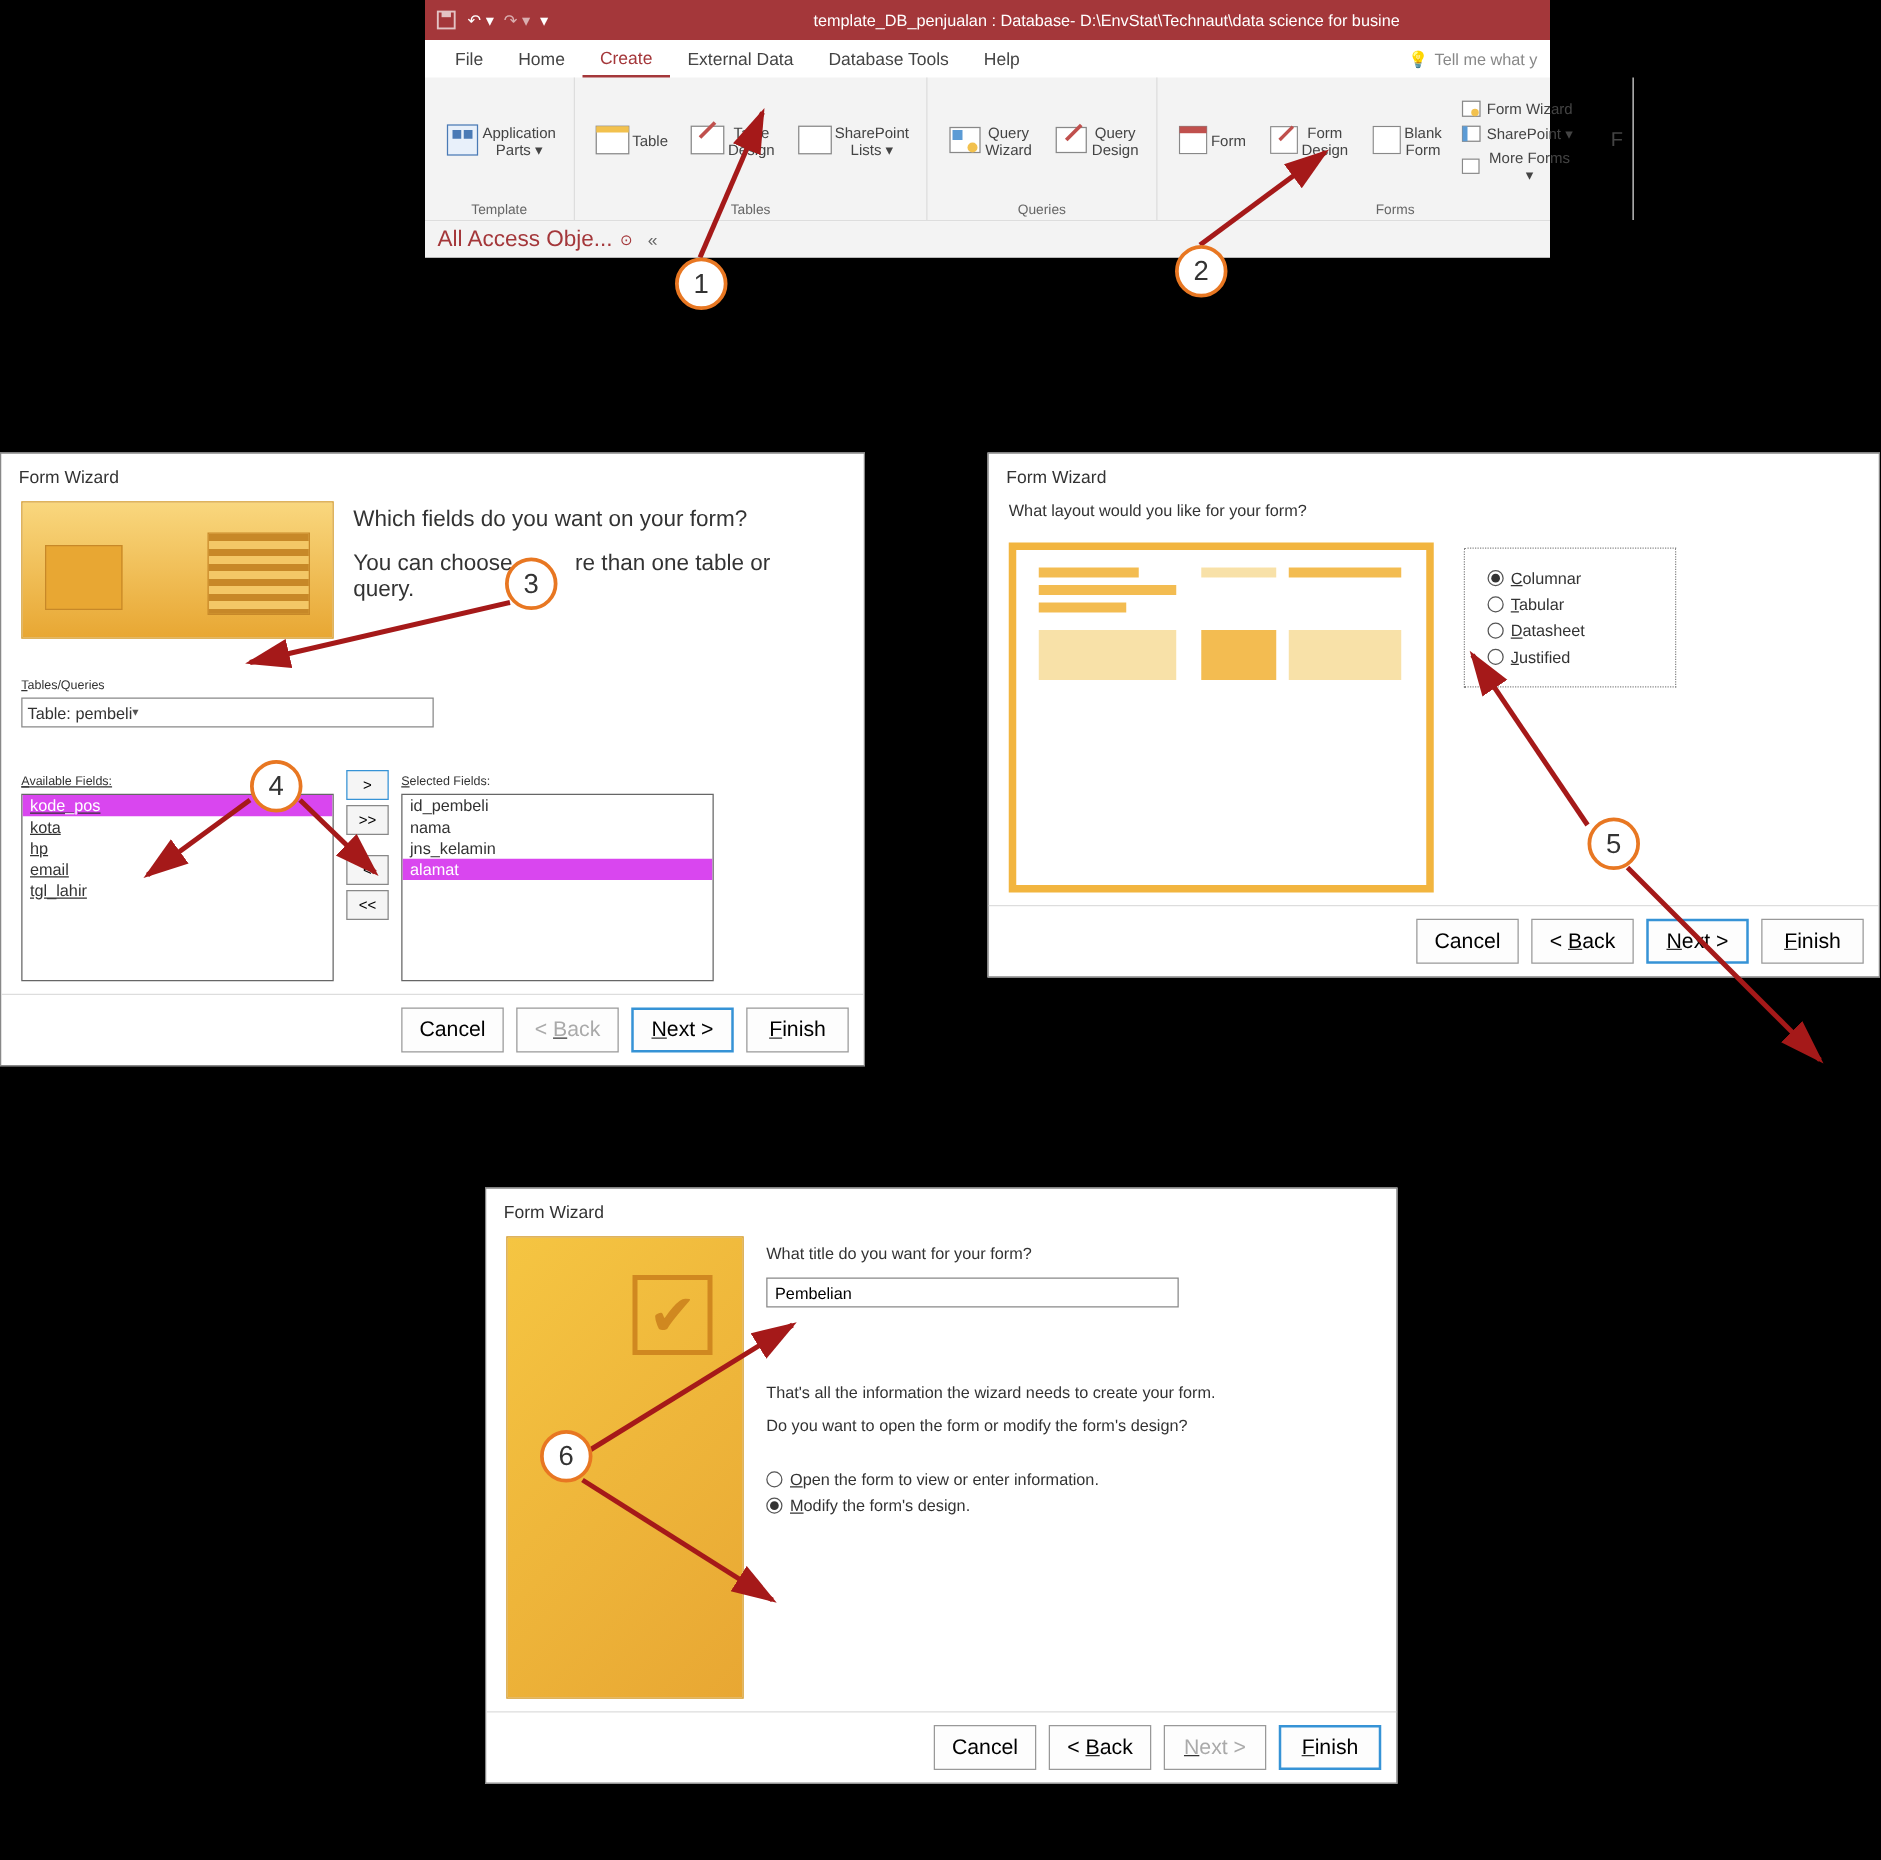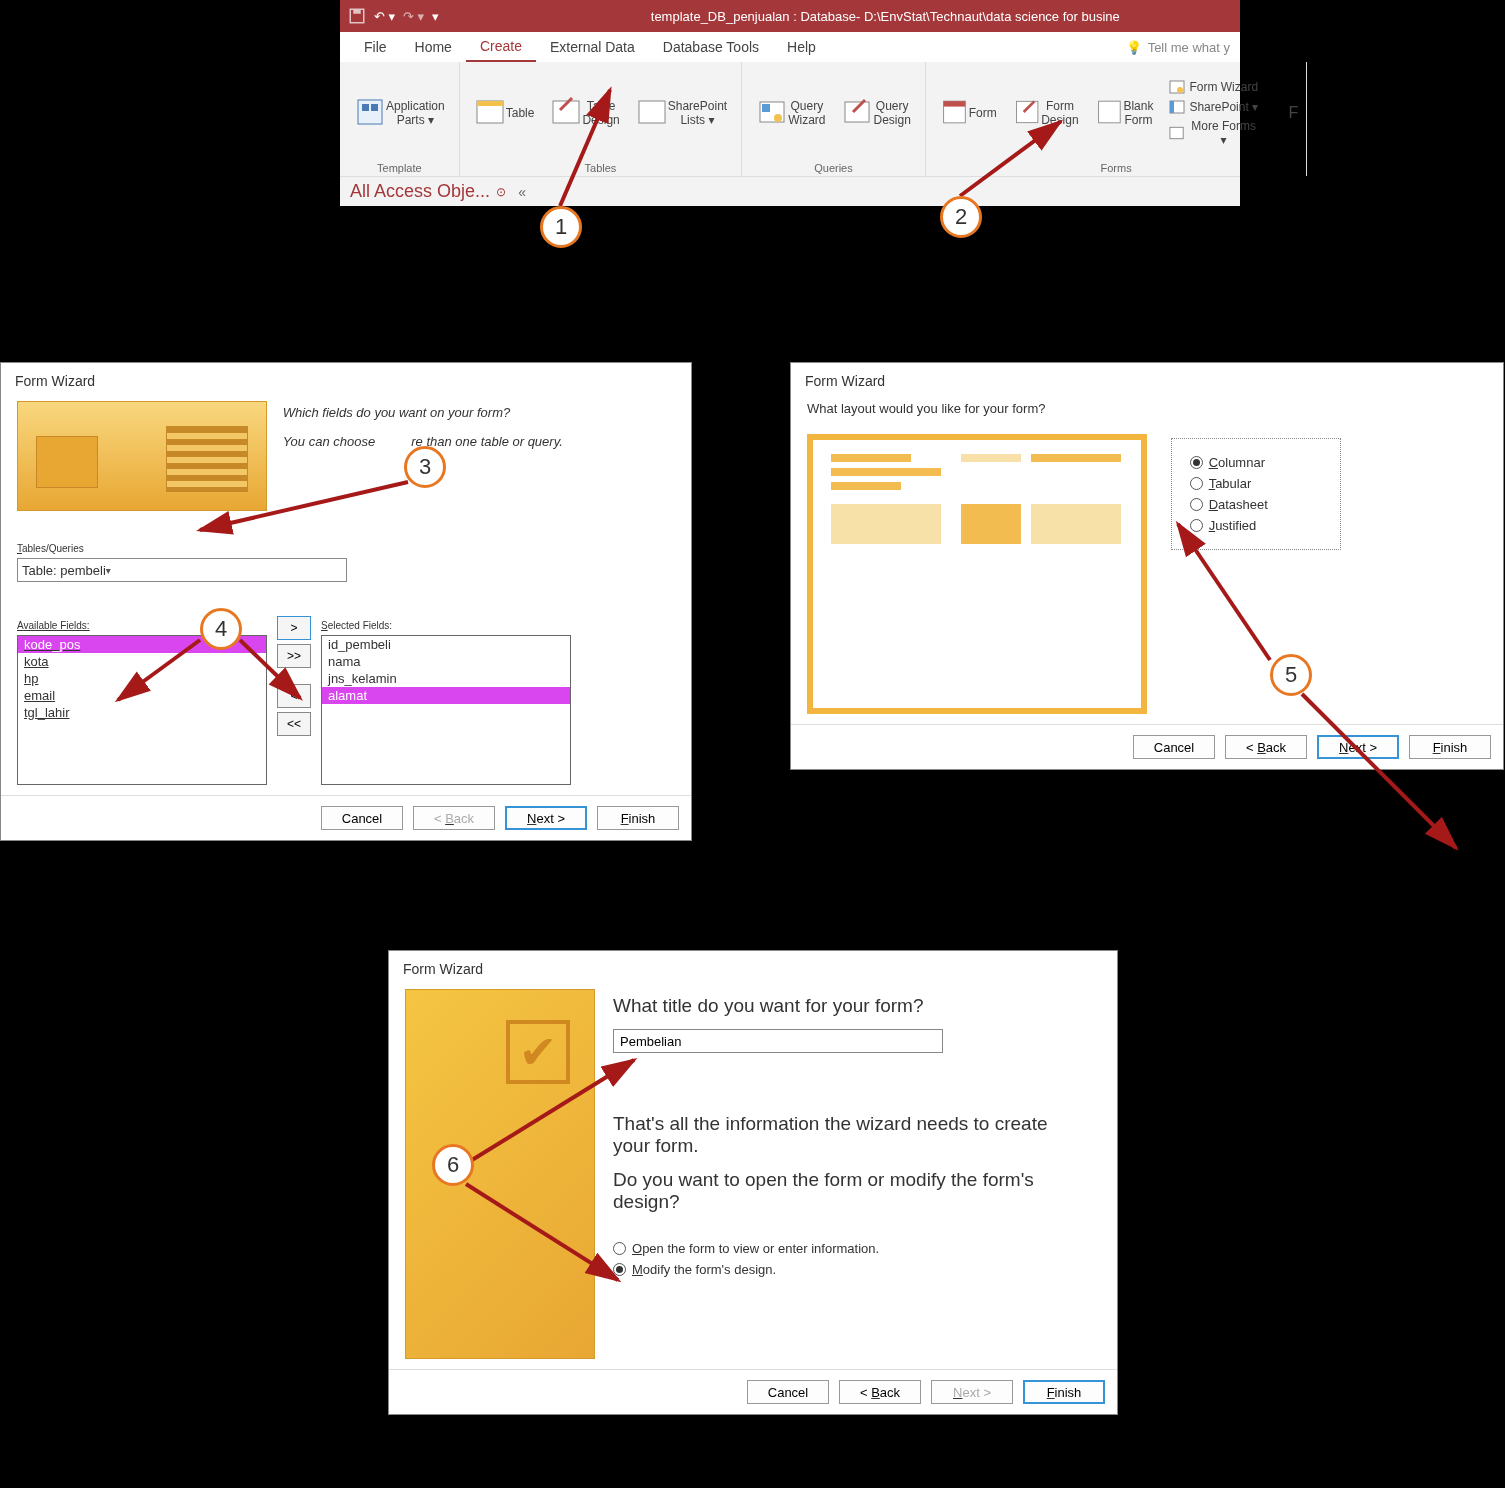--- a/index.html
+++ b/index.html
@@ -26,31 +26,31 @@
   .side-icon { width:16px; height:16px; }
   .nav-pane { background:#f3f3f3; padding:4px 10px; display:flex; align-items:center; font-size:18px; color:#a4373a; gap:6px;}
   .nav-pane .caret { font-size:12px;}
   .nav-pane .collapse { margin-left:6px; font-size:14px; color:#666;}
 
   
   .dialog { position: absolute; background: #fff; border: 1px solid #888; box-shadow: 0 6px 18px rgba(0,0,0,0.6); }
   .dialog-title { font-size: 14px; padding: 10px 14px 6px; color:#333;}
   .dialog-body { padding: 6px 16px 10px; font-size: 13px; color:#333; }
   .dialog-footer { border-top: 1px solid #ddd; padding: 10px 12px; display: flex; justify-content: flex-end; gap: 10px; }
-  .btn { min-width: 82px; height: 24px; border: 1px solid #999; background: #fdfdfd; font-size: 13px; cursor: pointer; }
+  .btn { min-width: 82px; height: 36px; border: 1px solid #999; background: #fdfdfd; font-size: 17px; cursor: pointer; }
   .btn.primary { border: 2px solid #3693d6; }
   .btn.disabled { color:#aaa; }
   
   
   .d1 { left: 0; top: 362px; width: 692px; }
   .wiz-img-top { width:250px; height:110px; background:linear-gradient(#f9d77e,#e8a733); border:1px solid #d49a2a; display:inline-block; vertical-align:top; margin-right:12px; position:relative;}
   .wiz-img-top::before { content:""; position:absolute; left:18px; top:34px; width:60px; height:50px; background:#e8a733; border:1px solid #c78828;}
   .wiz-img-top::after { content:""; position:absolute; right:18px; top:24px; width:80px; height:64px; background:repeating-linear-gradient(#c78828,#c78828 6px,#f3c766 6px,#f3c766 12px); border:1px solid #c78828;}
   .wiz-toptext { display:inline-block; vertical-align:top; width:380px; padding-top:4px;}
-  .wiz-toptext p { margin-bottom:14px; font-size:13px;font-style:italic;}
+  .wiz-toptext p { margin-bottom:14px; font-size:18px;}
   .label-u { text-decoration: underline; text-decoration-color:#333; text-underline-offset:1px;}
   .field-label { font-size:10px; margin:32px 0 4px;}
   .combo { width:330px; height:24px; border:1px solid #888; font-size:13px; padding:2px 4px; background:#fff; display:flex; align-items:center; justify-content:flex-start;}
   .combo::after { content:"▾"; font-size:10px; color:#555;}
   .fields-row { display:flex; gap:10px; margin-top:6px;}
   .listbox { width:250px; height:150px; border:1px solid #666; background:#fff; font-size:13px; overflow:hidden;}
   .listbox div { padding:1px 6px;}
   .listbox .sel { background:#d946ef; color:#fff;}
   .move-btns { display:flex; flex-direction:column; gap:4px; padding-top:4px;}
   .move-btns button { width:34px; height:24px; border:1px solid #888; background:#f5f5f5; font-size:12px; cursor:pointer;}
@@ -72,21 +72,21 @@
   .radio-group { display:inline-block; vertical-align:top; border:1px dotted #888; padding:10px 18px; margin-top:14px; width:170px;}
   .radio-opt { display:flex; align-items:center; gap:6px; font-size:13px; margin:6px 0;}
   .radio-circle { width:13px; height:13px; border:1px solid #555; border-radius:50%; display:flex; align-items:center; justify-content:center;}
   .radio-circle.checked::after { content:""; width:7px; height:7px; background:#333; border-radius:50%;}
 
   
   .d3 { left: 388px; top: 950px; width: 730px; }
   .wiz-img-left { width:190px; height:370px; background:linear-gradient(135deg,#f5c542,#e8a733); border:1px solid #d49a2a; display:inline-block; vertical-align:top; margin-right:18px; position:relative;}
   .wiz-img-left::after { content:"✔"; position:absolute; top:30px; right:24px; font-size:46px; color:#d08820; border:4px solid #d08820; width:56px; height:56px; display:flex; align-items:center; justify-content:center;}
   .wiz-right { display:inline-block; vertical-align:top; width:470px; padding-top:6px;}
-  .wiz-right p { font-size:19px; margin-bottom:12px;}
+  .wiz-right p { font-size:13px; margin-bottom:12px;}
   .tinput { width:330px; height:24px; border:1px solid #888; padding:2px 6px; font-size:13px;}
 
   
   .callout { position:absolute; width:42px; height:42px; border:3px solid #e87722; border-radius:50%; background:#fff; color:#333; font-size:22px; display:flex; align-items:center; justify-content:center; font-weight:400; z-index:50;}
   svg.arrows { position:absolute; left:0; top:0; pointer-events:none; z-index:40;}
 </style>
 </head>
 <body>
 
 <div class="ribbon-container">

